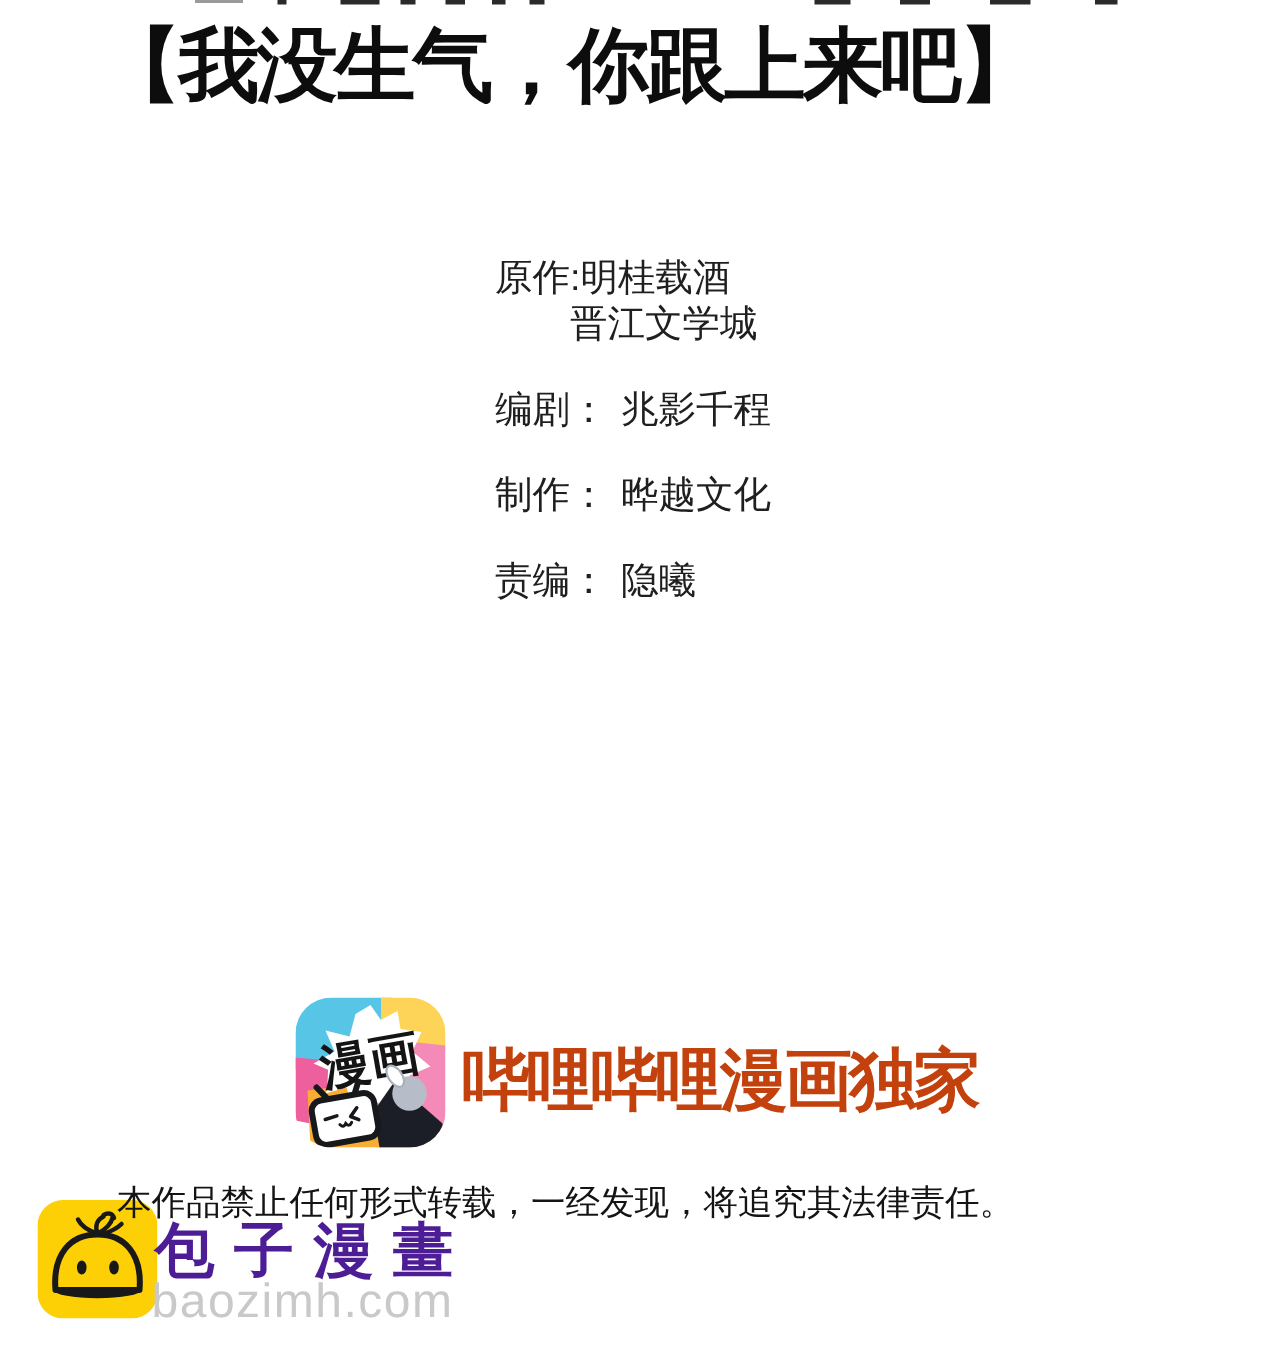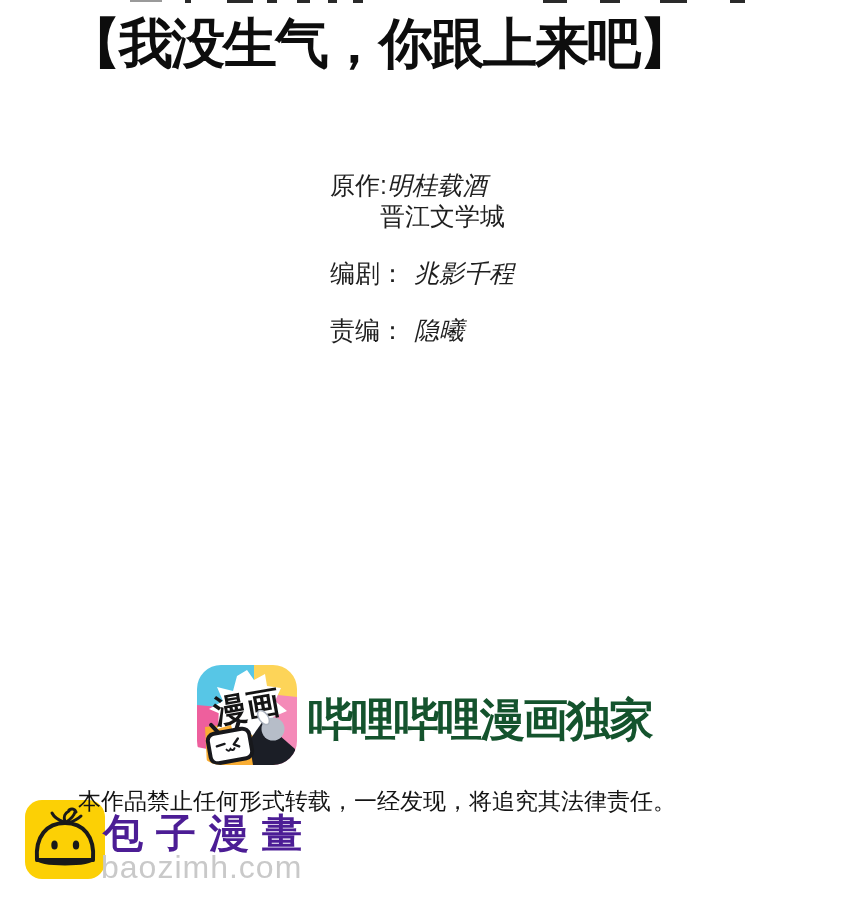--- a/index.html
+++ b/index.html
@@ -29,33 +29,33 @@
 
   .credits {
     position: absolute;
     left: 330px; top: 170px;
     font-size: 25px;
     line-height: 31px;
     color: #1f1f1f;
   }
   .credit-row { white-space: nowrap; }
   .credit-row.spaced { margin-top: 26px; }
-  .credit-row .value { margin-left: 9px; font-style: italic; }
+  .credit-row .value { margin-left: 9px; }
   .credit-row.orig .value { margin-left: 0; }
   .credit-row.orig2 { padding-left: 50px; }
 
   .publisher-icon {
     position: absolute; left: 197px; top: 665px;
     width: 100px; height: 100px;
   }
   .publisher-label {
     position: absolute; left: 308px; top: 690px;
     font-size: 45px; font-weight: bold;
     letter-spacing: -2px;
-    color: #14532d;
+    color: #c2410c;
     white-space: nowrap;
   }
 
   .watermark-icon {
     position: absolute; left: 25px; top: 800px;
     width: 80px; height: 79px;
   }
   .watermark-title {
     position: absolute; left: 103px; top: 806px;
     font-size: 40px; font-weight: bold;
@@ -105,20 +105,23 @@
   <div class="credit-row orig">
     <span>原作:</span><span class="value">明桂载酒</span>
   </div>
   <div class="credit-row orig2">
     <span>晋江文学城</span>
   </div>
   <div class="credit-row spaced">
     <span>编剧：</span><span class="value">兆影千程</span>
   </div>
   <div class="credit-row spaced">
+    <span>制作：</span><span class="value">晔越文化</span>
+  </div>
+  <div class="credit-row spaced">
     <span>责编：</span><span class="value">隐曦</span>
   </div>
 </div>
 
 <div class="publisher-icon">
   <svg width="100" height="100" viewBox="0 0 100 100" xmlns="http://www.w3.org/2000/svg">
     <defs>
         <clipPath id="bclip">
           <rect width="100" height="100" rx="24" ry="24"></rect>
         </clipPath>

